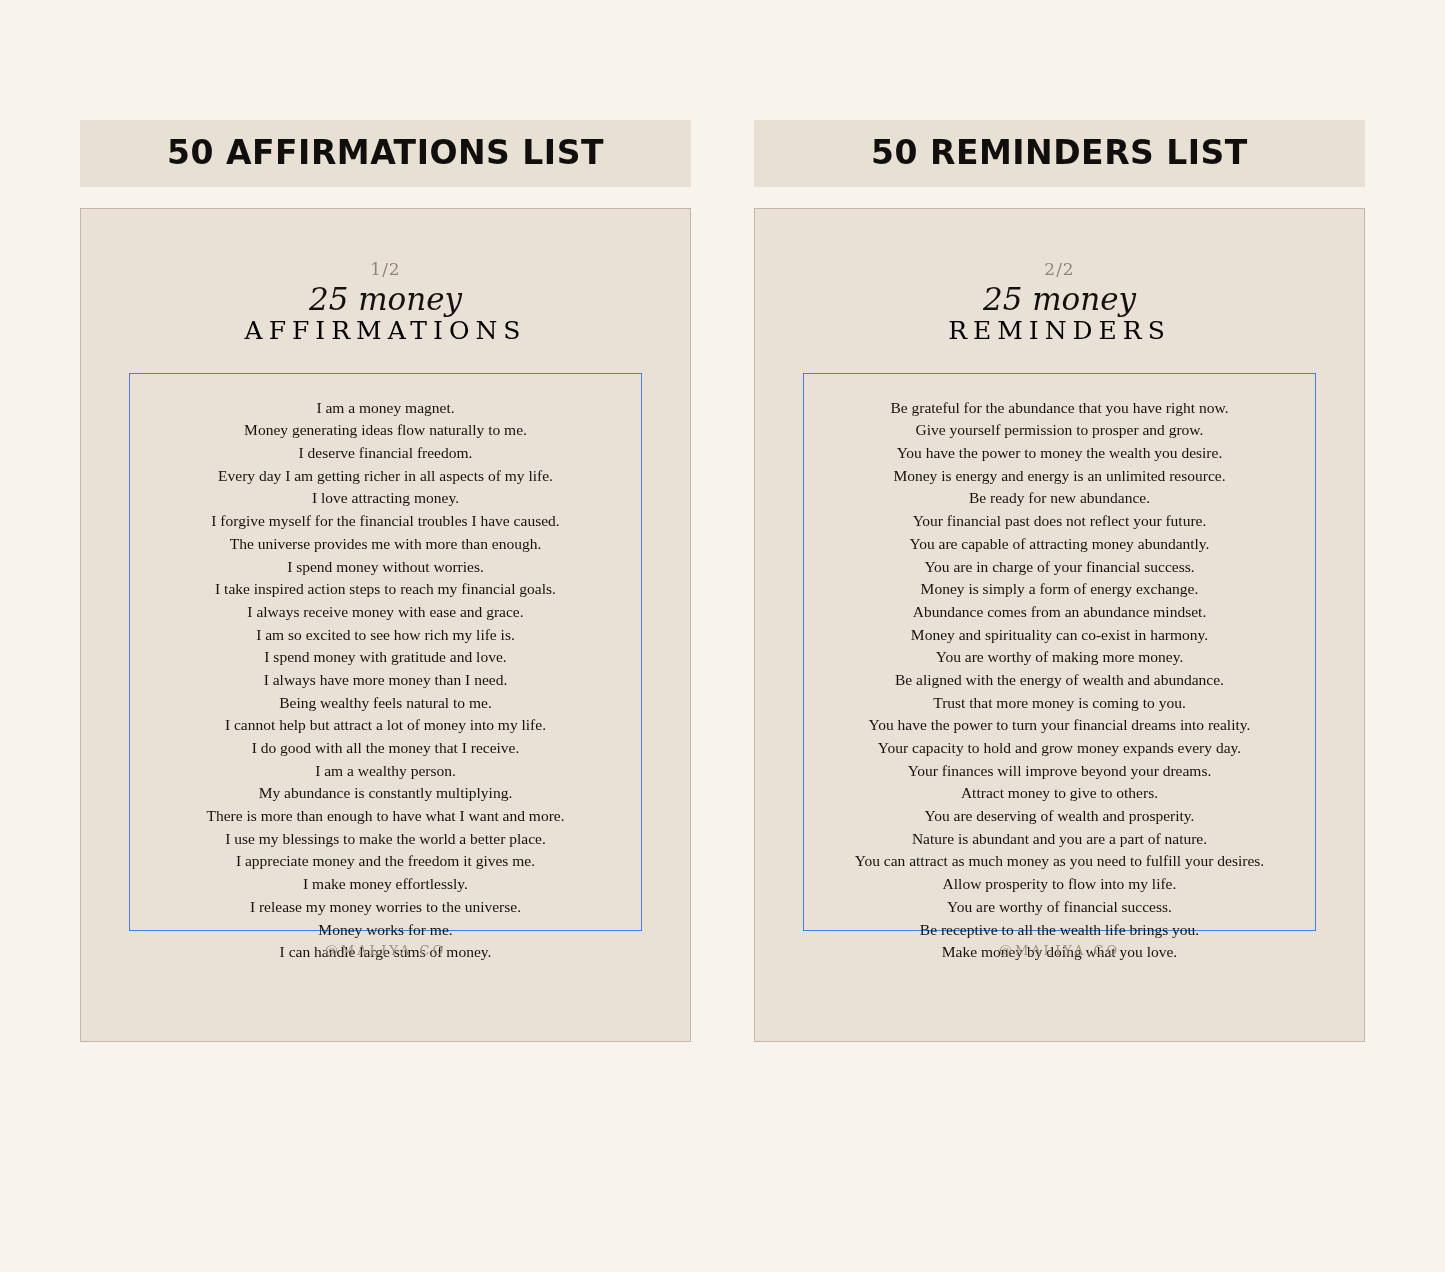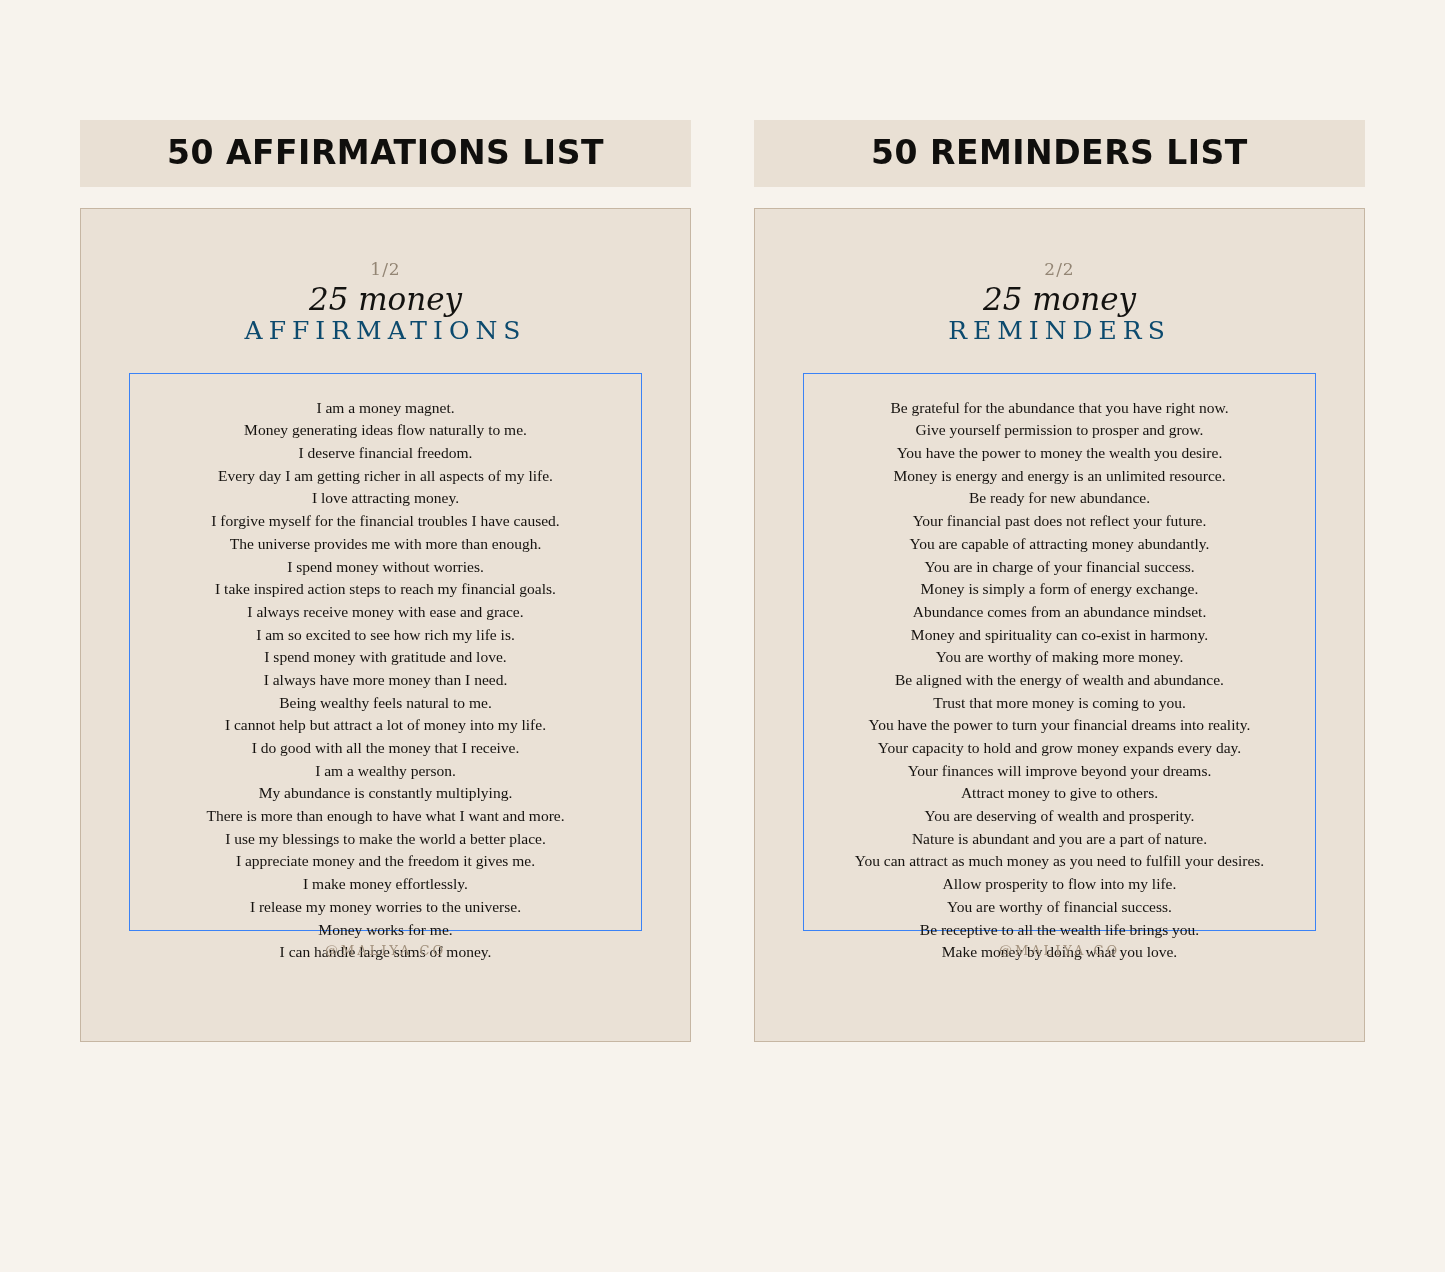--- a/index.html
+++ b/index.html
@@ -73,21 +73,21 @@
     font-family: "DejaVu Serif", serif;
     font-style: italic;
     font-size: 31px;
     color: #131210;
     line-height: 1.1;
   }
   .card-title-spaced {
     font-family: "DejaVu Serif", serif;
     font-size: 25px;
     letter-spacing: 6px;
-    color: #0c4a6e;
+    color: #000000;
     margin-bottom: 28px;
   }
   .list-box {
     width: 100%;
     box-sizing: border-box;
     border: 1px solid #3b82f6;
     background: transparent;
     padding: 22px 14px 20px 14px;
     flex: none;
     height: 558px;

